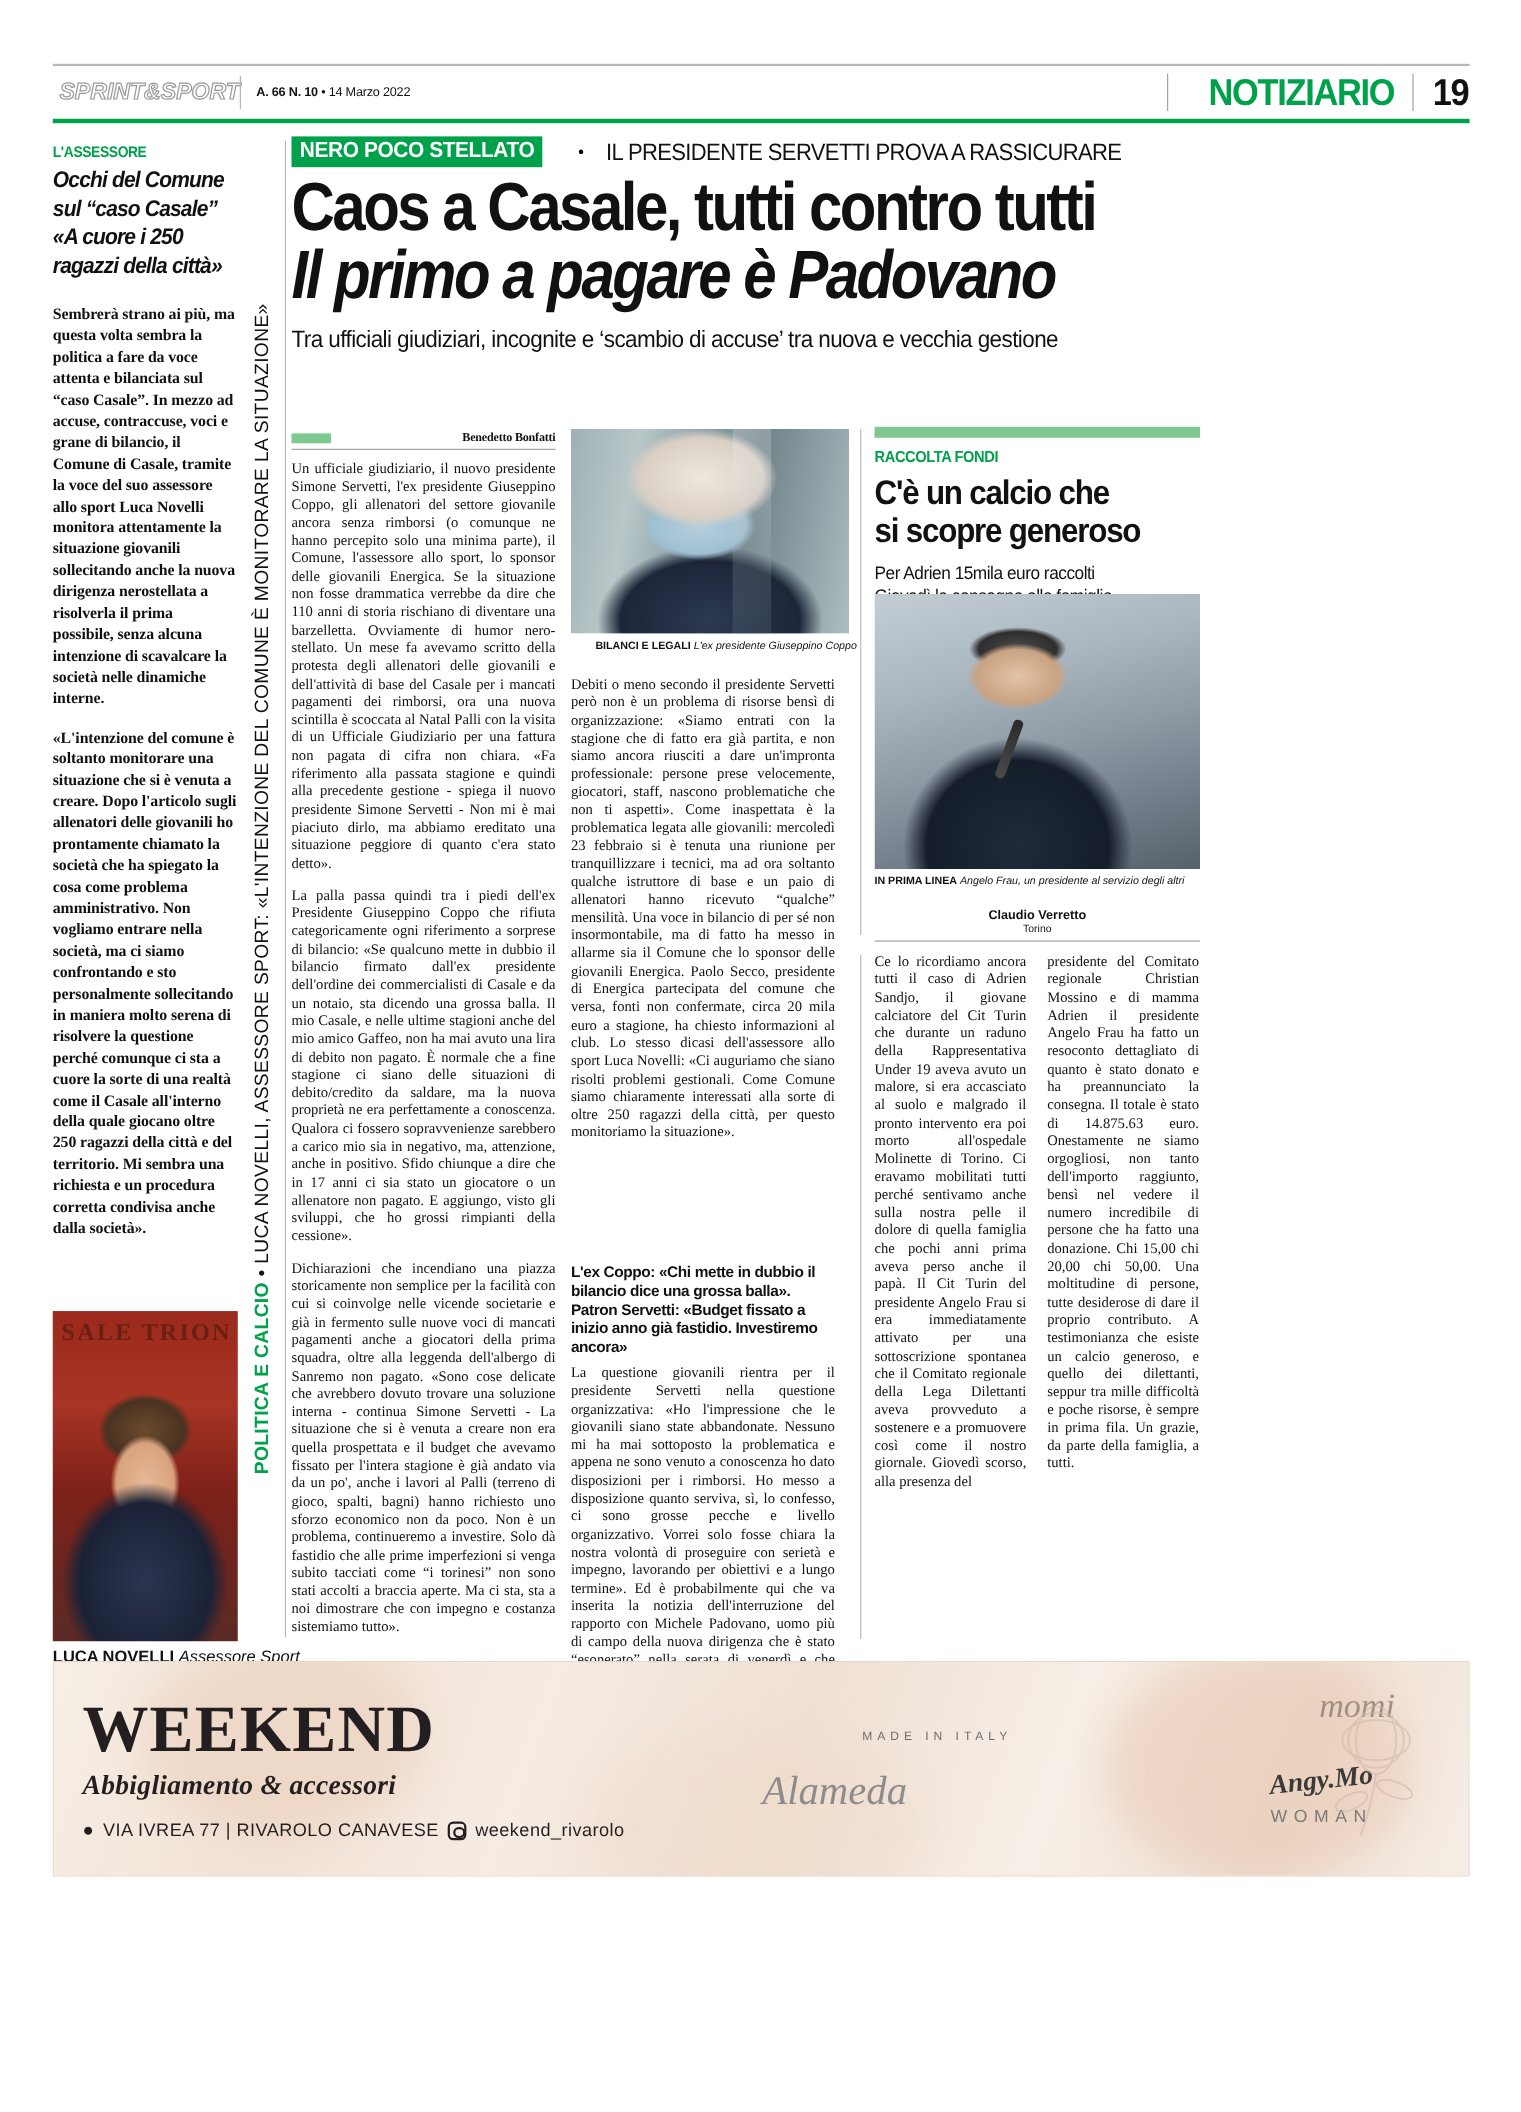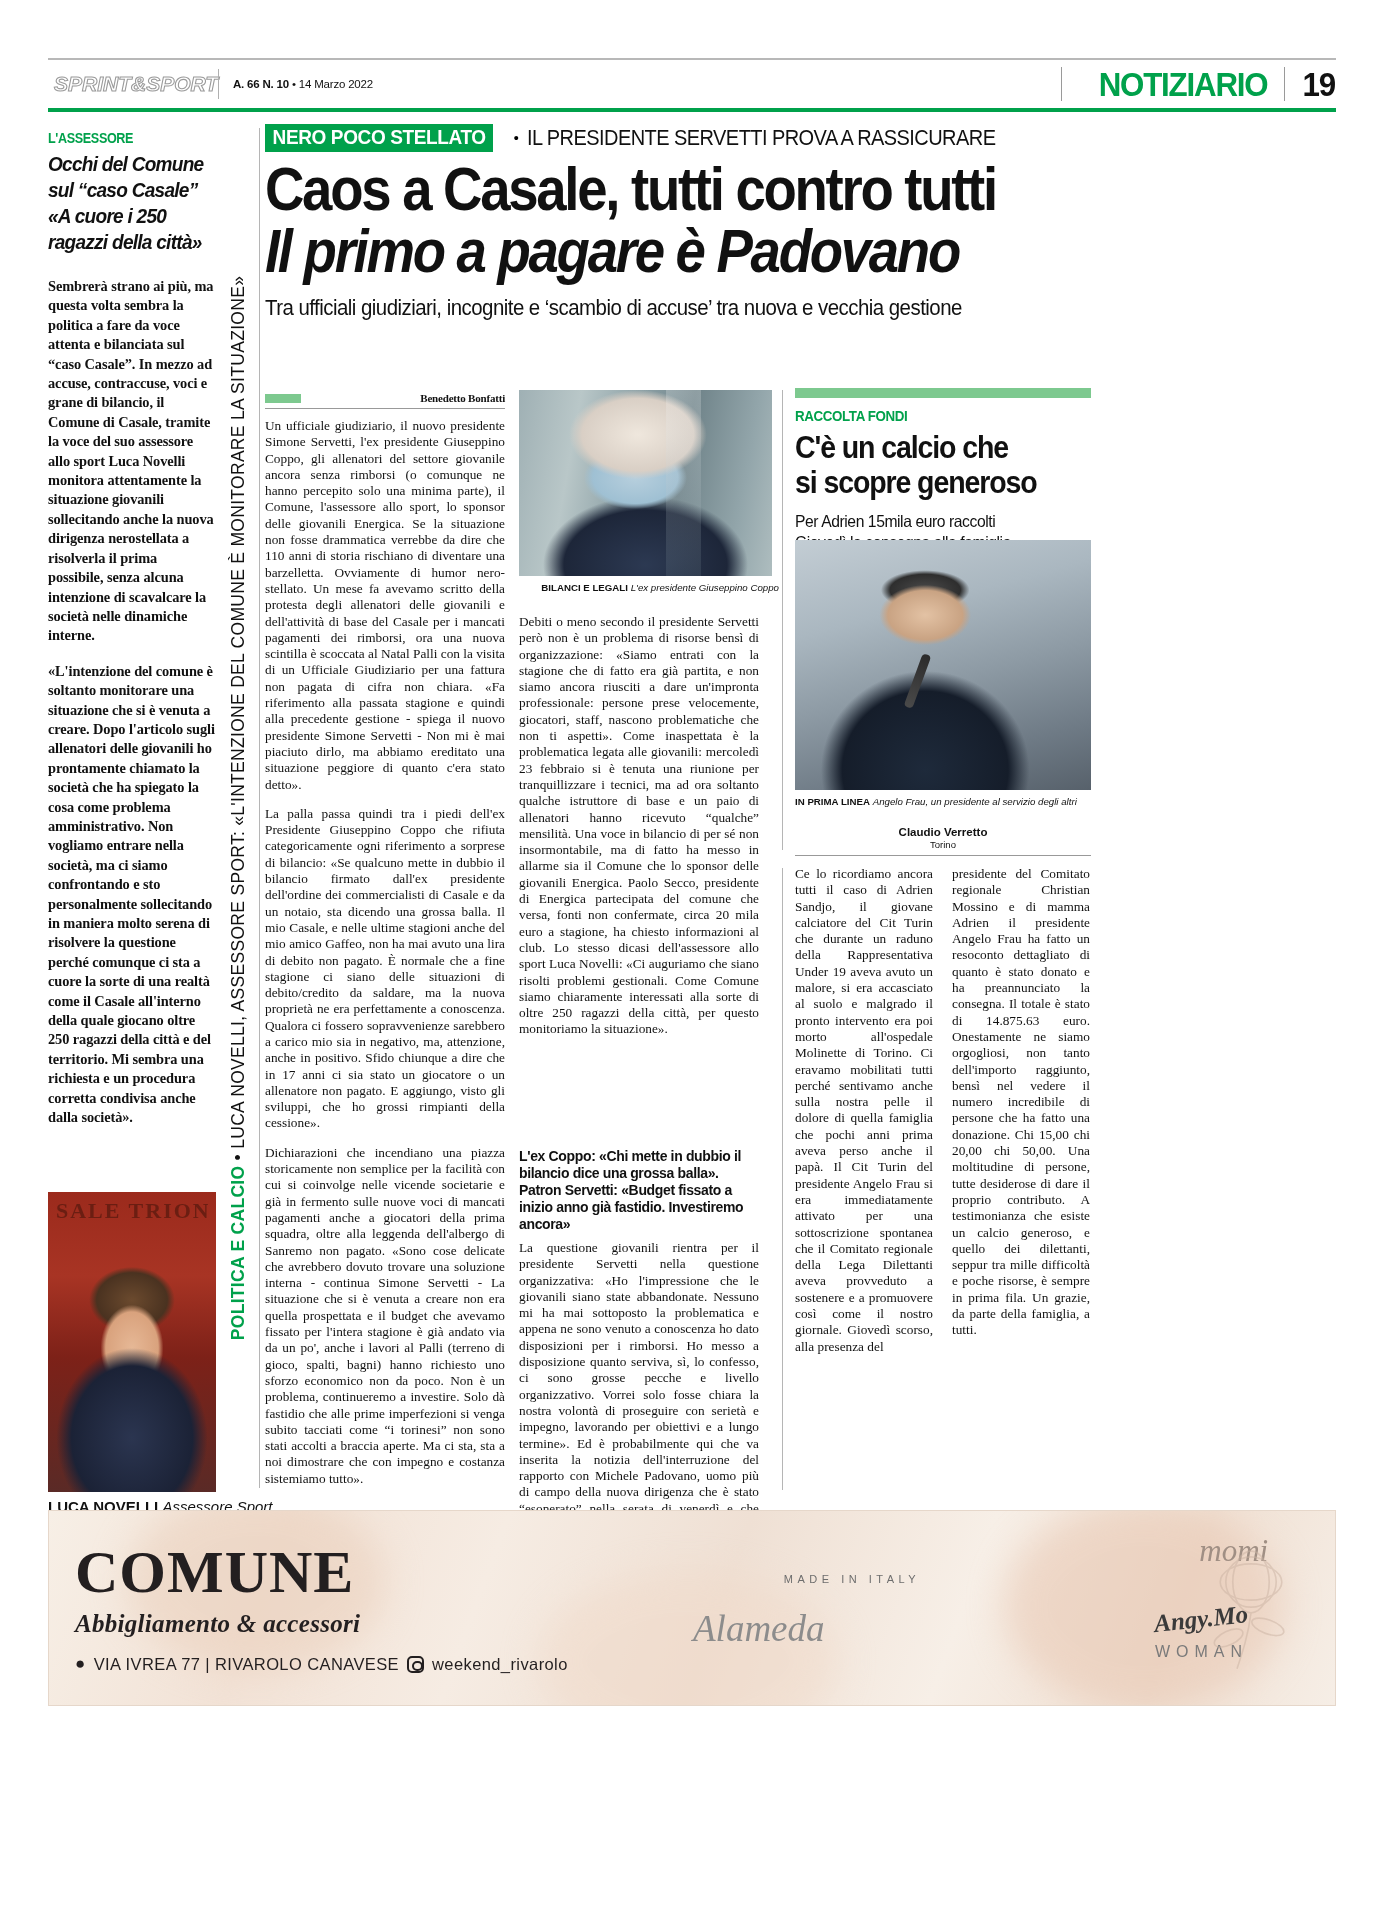--- a/index.html
+++ b/index.html
@@ -139,21 +139,21 @@
     color: #111;
   }
   .vstrip .txt .g { color: #00a14b; font-weight: bold; }
   .vstrip .rule {
     position: absolute; right: 0; top: 0; bottom: 0;
     width: 1px; background: #b5b5b5;
   }
 
   
   .headblock { position: absolute; left: 265px; top: 124px; width: 1071px; }
-  .overline { display: flex; align-items: center; gap: 8px; margin-bottom: 6px; }
+  .overline { display: flex; align-items: center; gap: 20px; margin-bottom: 6px; }
   .tag-green {
     background: #00a14b; color: #ffffff;
     font-family: "Liberation Sans", sans-serif;
     font-weight: bold; font-size: 20px;
     letter-spacing: -0.4px;
     padding: 2px 8px 3px 8px;
     transform: scaleX(0.95); transform-origin: left center;
     white-space: nowrap;
   }
   .overline-text {
@@ -543,21 +543,21 @@
   <div class="colD bodytext">
     <p>presidente del Comitato regionale Christian Mossino e di mamma Adrien il presidente Angelo Frau ha fatto un resoconto dettagliato di quanto è stato donato e ha preannunciato la consegna. Il totale è stato di 14.875.63 euro. Onestamente ne siamo orgogliosi, non tanto dell'importo raggiunto, bensì nel vedere il numero incredibile di persone che ha fatto una donazione. Chi 15,00 chi 20,00 chi 50,00. Una moltitudine di persone, tutte desiderose di dare il proprio contributo. A testimonianza che esiste un calcio generoso, e quello dei dilettanti, seppur tra mille difficoltà e poche risorse, è sempre in prima fila. Un grazie, da parte della famiglia, a tutti.</p>
   </div>
 
   <div class="ad">
     <div class="blotch" style="left:6%;top:-20px;width:260px;height:180px;background:#e9cdb8;"></div>
     <div class="blotch" style="left:38%;top:60px;width:300px;height:180px;background:#f0d9c8;"></div>
     <div class="blotch" style="right:4%;top:-10px;width:280px;height:210px;background:#e7c4ae;"></div>
     <div class="ad-inner">
       <div class="ad-left">
-        <div class="ad-brand">COMUNE</div>
+        <div class="ad-brand">WEEKEND</div>
         <div class="ad-sub">Abbigliamento &amp; accessori</div>
         <div class="ad-contact">
           <span class="pin">●</span>
           <span>VIA IVREA 77  |  RIVAROLO CANAVESE</span>
           <span class="ig-box"></span>
           <span>weekend_rivarolo</span>
         </div>
       </div>
       <div class="ad-right">
         <div class="rin-sub">MADE IN ITALY</div>

